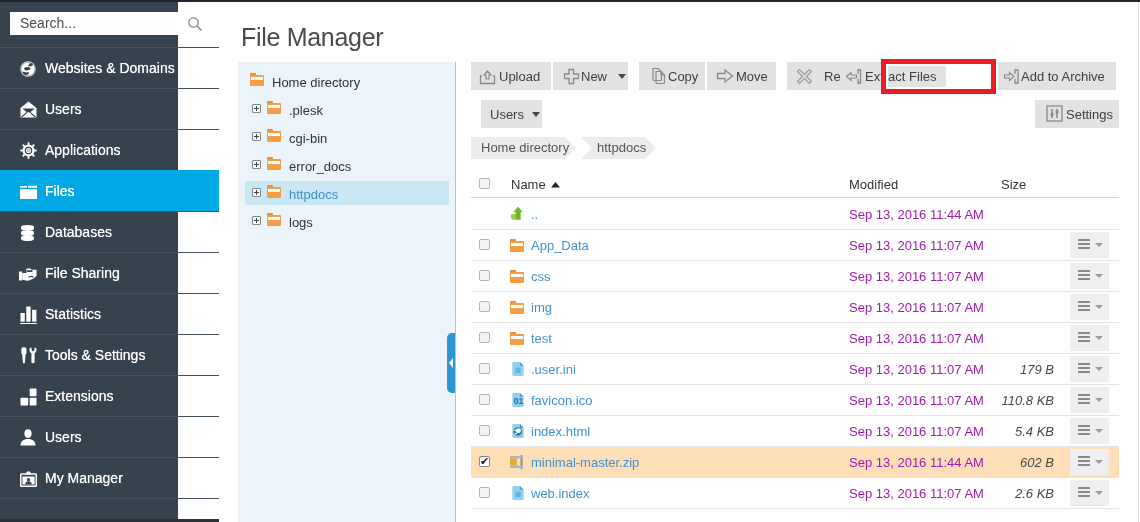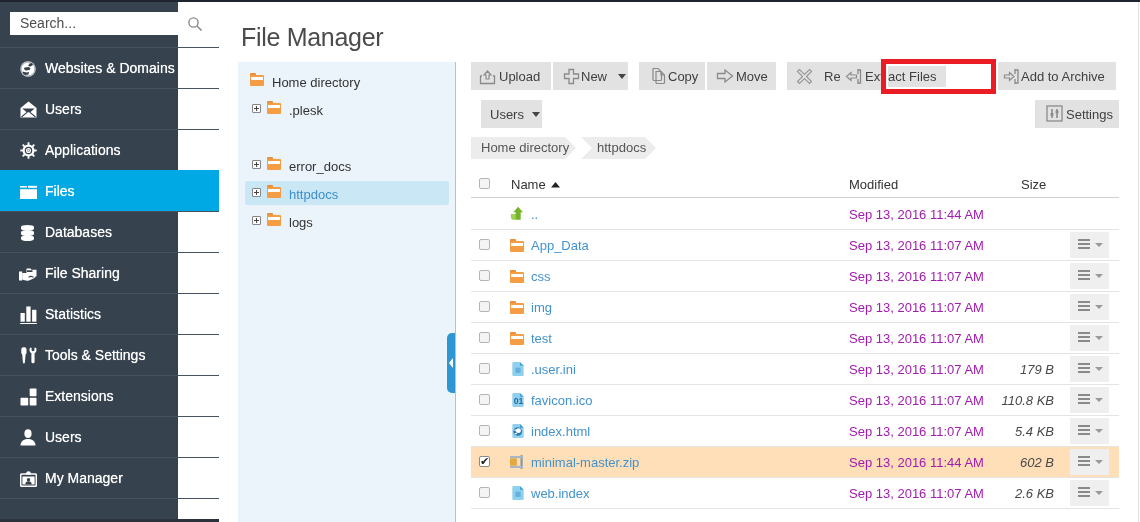--- a/index.html
+++ b/index.html
@@ -191,20 +191,29 @@
     </div>
   <div class="trow" style="top:35px">
       <div class="plus" style="left:14px;top:7px"></div>
       <div class="fold" style="left:29px;top:4px">
         <div class="tab"></div>
         <div class="body"></div>
         <div class="stripe"></div>
       </div>
       <span class="lbl" style="left:51px">.plesk</span>
     </div>
+  <div class="trow" style="top:63px">
+      <div class="plus" style="left:14px;top:7px"></div>
+      <div class="fold" style="left:29px;top:4px">
+        <div class="tab"></div>
+        <div class="body"></div>
+        <div class="stripe"></div>
+      </div>
+      <span class="lbl" style="left:51px">cgi-bin</span>
+    </div>
   <div class="trow" style="top:91px">
       <div class="plus" style="left:14px;top:7px"></div>
       <div class="fold" style="left:29px;top:4px">
         <div class="tab"></div>
         <div class="body"></div>
         <div class="stripe"></div>
       </div>
       <span class="lbl" style="left:51px">error_docs</span>
     </div>
   <div class="trow" style="top:119px">
@@ -299,21 +308,21 @@
 <div class="crumb" style="left:581px; width:75px; clip-path:polygon(0 0, 64px 0, 75px 11px, 64px 22px, 0 22px, 11px 11px);">
     <span style="left:16px">httpdocs</span>
   </div>
 
 <div class="cb abs" style="left:479px; top:178px;"></div>
 <span class="hcell" style="left:511px; top:177px;">Name</span>
 <svg class="abs" style="left:550px; top:181px;" width="11" height="8" viewBox="0 0 11 8">
     <path d="M5.5 1 L10 6.5 L1 6.5 Z" fill="#222"></path>
   </svg>
 <span class="hcell" style="left:849px; top:177px;">Modified</span>
-<span class="hcell" style="left:1001px; top:177px;margin-left:20px;">Size</span>
+<span class="hcell" style="left:1001px; top:177px;">Size</span>
 <div class="abs" id="thead-line"></div>
 
 <div class="row" style="top:199px">
   <svg class="icon" style="left:39px;top:7px" width="15" height="16" viewBox="0 0 15 16">
       <path d="M0.5 9 L7 9 L7 15.8 L3.5 15.8 A3.2 3.2 0 0 1 0.5 12.5 Z" fill="#9ed154"></path>
       <path d="M3.3 7.2 L8.7 0.8 L14.4 7.2 L11.7 7.2 L11.7 15.8 L7.2 15.8 A1.2 1.2 0 0 1 6 14.6 L6 7.2 Z" fill="#74b42a"></path>
     </svg>
   <span class="name" style="color:#4292cf">..</span>
   <span class="mod">Sep 13, 2016 11:44 AM</span>
 </div>

